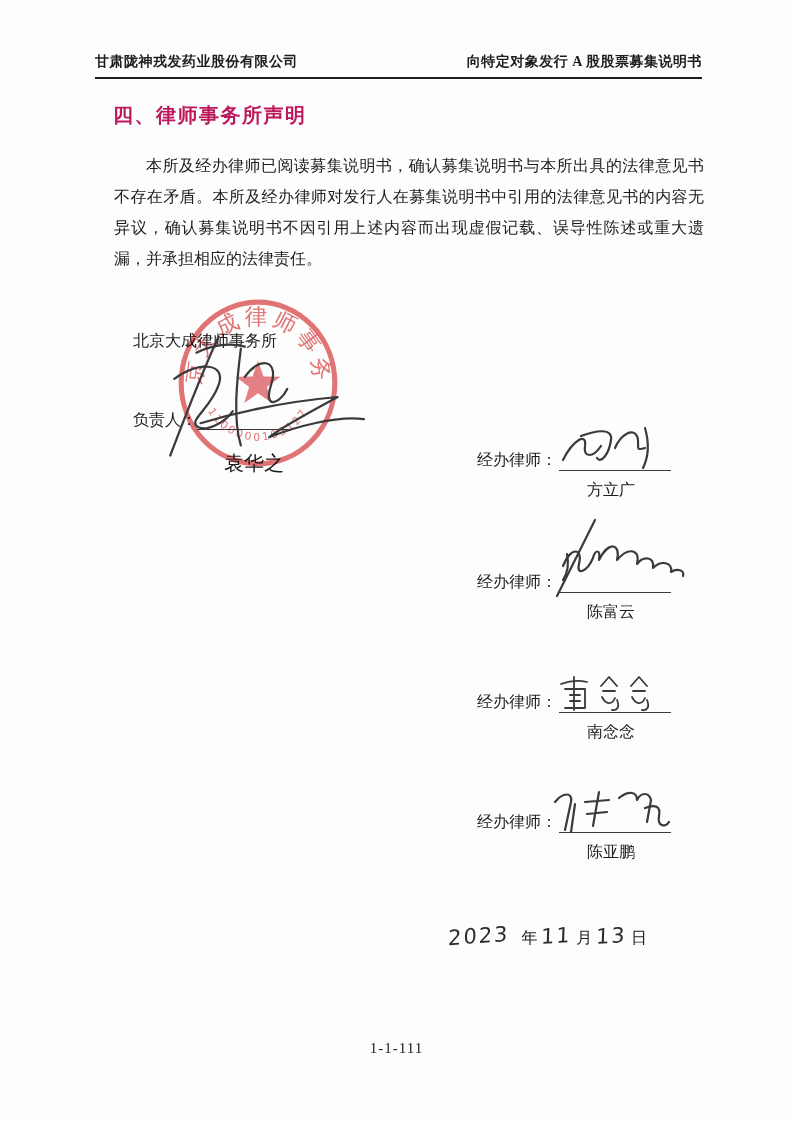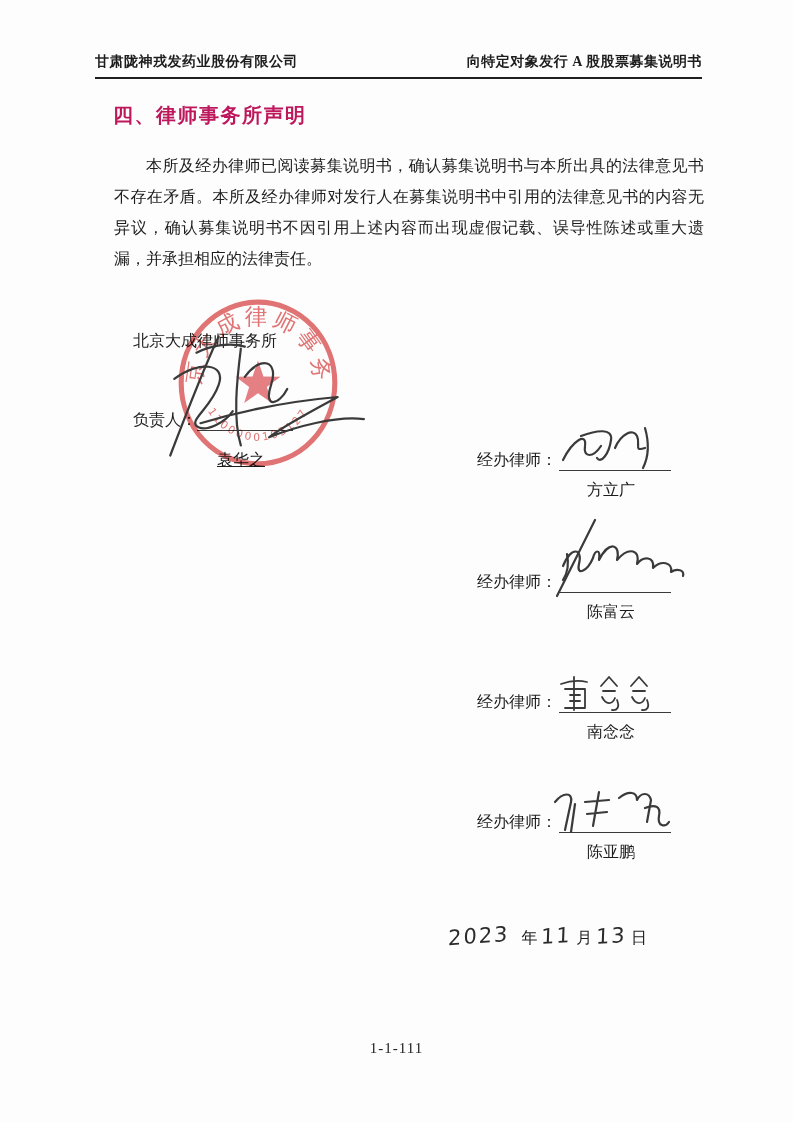--- a/index.html
+++ b/index.html
@@ -22,23 +22,23 @@
     position:absolute; left:114px; top:150px; width:590px;
     font-size:16px; line-height:31px; text-align:justify; text-indent:32px;
   }
   
   .firm-name { position:absolute; left:133px; top:331px; font-size:16px; z-index:2; }
   .seal {
     position:absolute; left:176px; top:298px; width:164px; height:170px;
     mix-blend-mode:multiply; opacity:.85; z-index:3;
   }
   .sig-yuan { position:absolute; left:140px; top:326px; width:242px; height:140px; z-index:4; }
-  .principal-row { position:absolute; left:133px; top:410px; font-size:16px; z-index:2; display:flex; align-items:flex-end; }
+  .principal-row { position:absolute; left:133px; top:410px; font-size:16px; z-index:2; display:flex; }
   .principal-line { display:inline-block; width:96px; height:19px; border-bottom:1.8px solid #3a3a3a; }
-  .principal-name { position:absolute; left:217px; top:450px; font-size:16px; z-index:2;text-decoration:underline; }
+  .principal-name { position:absolute; left:224px; top:450px; font-size:20px; z-index:2; }
   
   .lawyer-block { position:absolute; left:477px; width:240px; }
   .lb1 { top:450px; } .lb2 { top:572px; } .lb3 { top:692px; } .lb4 { top:812px; }
   .lawyer-row  { display:flex; align-items:center; font-size:16px; position:relative; }
   .lawyer-line { display:inline-block; width:112px; height:19px; border-bottom:1.8px solid #3a3a3a; margin-left:2px; }
   .lawyer-sig  { position:absolute; }
   .sig1 { left:80px; top:-26px; width:105px; height:48px; }
   .sig2 { left:66px; top:-54px; width:150px; height:82px; }
   .sig3 { left:80px; top:-18px; width:110px; height:42px; }
   .sig4 { left:72px; top:-24px; width:125px; height:48px; }

